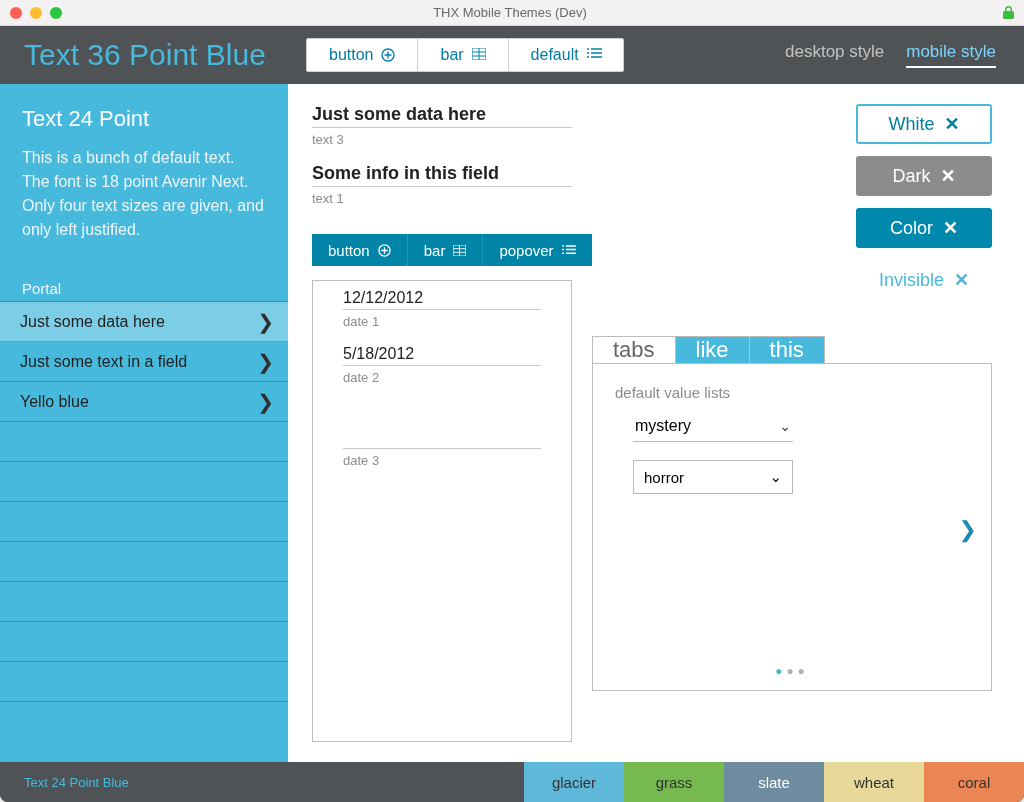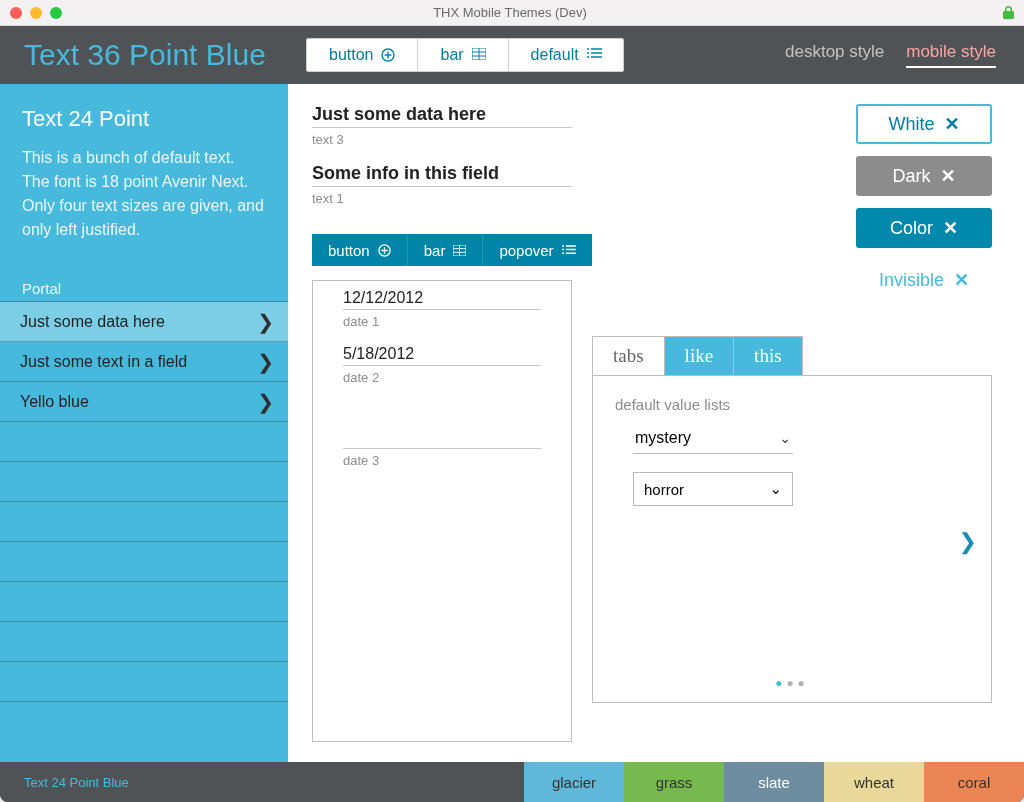--- a/index.html
+++ b/index.html
@@ -41,21 +41,21 @@
   .seg { display:flex; background:#fff; border-radius:2px; overflow:hidden; border:1px solid #cfcfcf; height:34px; }
   .seg .seg-btn {
     padding:0 22px; display:flex; align-items:center; gap:8px;
     font-size:16px; color:var(--teal-dark); border-right:1px solid #cfcfcf;
     cursor:pointer;
   }
   .seg .seg-btn:last-child { border-right:none; }
   .seg-btn .g-icon { width:14px; height:14px; }
   .toplinks { margin-left:auto; padding-right:28px; display:flex; gap:22px;text-align:right; }
   .toplink { font-size:17px; color:#c2c2c2; padding-bottom:4px; cursor:pointer; }
-  .toplink.active { color:#fca5a5; border-bottom:2px solid #fff; }
+  .toplink.active { color:#7dd3fc; border-bottom:2px solid #fff; }
   .middle { flex:1; display:flex; }
   .sidebar { width:288px; background:var(--blue); color:#fff; display:flex; flex-direction:column; }
   .side-pad { padding:22px 22px 10px 22px; }
   .side-h { font-size:22px; font-weight:500; margin-bottom:14px; }
   .side-p { font-size:16px; line-height:1.5; color:rgba(255,255,255,.9); }
   .side-sec { font-size:15px; padding:0 22px 4px; border-bottom:1px solid rgba(0,0,0,.22); color:rgba(255,255,255,.9); }
   .portal-row {
     height:40px; display:flex; align-items:center; justify-content:space-between;
     padding:0 14px 0 20px; color:#222; font-size:16px;
     border-bottom:1px solid rgba(0,0,0,.22); cursor:pointer;
@@ -86,22 +86,22 @@
     justify-content:center; gap:10px; font-size:18px; cursor:pointer;
   }
   .chip .x { font-weight:700; font-size:18px; }
   .chip-white { background:#fff; color:var(--teal-dark); border:2px solid var(--blue); }
   .chip-dark  { background:#8C8C8C; color:#fff; }
   .chip-color { background:#0089AC; color:#fff; }
   .chip-invis { background:transparent; color:var(--blue); border:none; }
   .tabs-area { width:100%; margin-top:24px; }
   .tabrow { display:flex; }
   .tab {
-    padding:8px 20px; font-size:19px; border:1px solid #bdbdbd; border-bottom:none;
-    margin-right:-1px; background:var(--blue); color:#fff; cursor:pointer;font-family:Liberation Serif, serif;
+    padding:0 20px; font-size:22px; border:1px solid #bdbdbd; border-bottom:none;
+    margin-right:-1px; background:var(--blue); color:#fff; cursor:pointer;
   }
   .tab.active { background:#fff; color:#666; }
   .tab-body {
     border:1px solid #bdbdbd; height:328px; padding:20px 22px; position:relative;
     display:flex; flex-direction:column;
   }
   .tab-lbl { color:#8c8c8c; font-size:15px; margin-bottom:12px; }
   .sel-row { display:flex; align-items:center; justify-content:space-between; width:160px; padding:4px 2px 6px 2px; border-bottom:1px solid #bbb; font-size:16px; margin-left:18px; margin-bottom:18px; cursor:pointer;}
   .sel-row .chev { font-size:14px; color:#444; }
   .sel-box { width:160px; height:34px; border:1px solid #b8b8b8; background:#fff; display:flex; align-items:center; justify-content:space-between; padding:0 10px; margin-left:18px; font-size:15px; cursor:pointer;}

